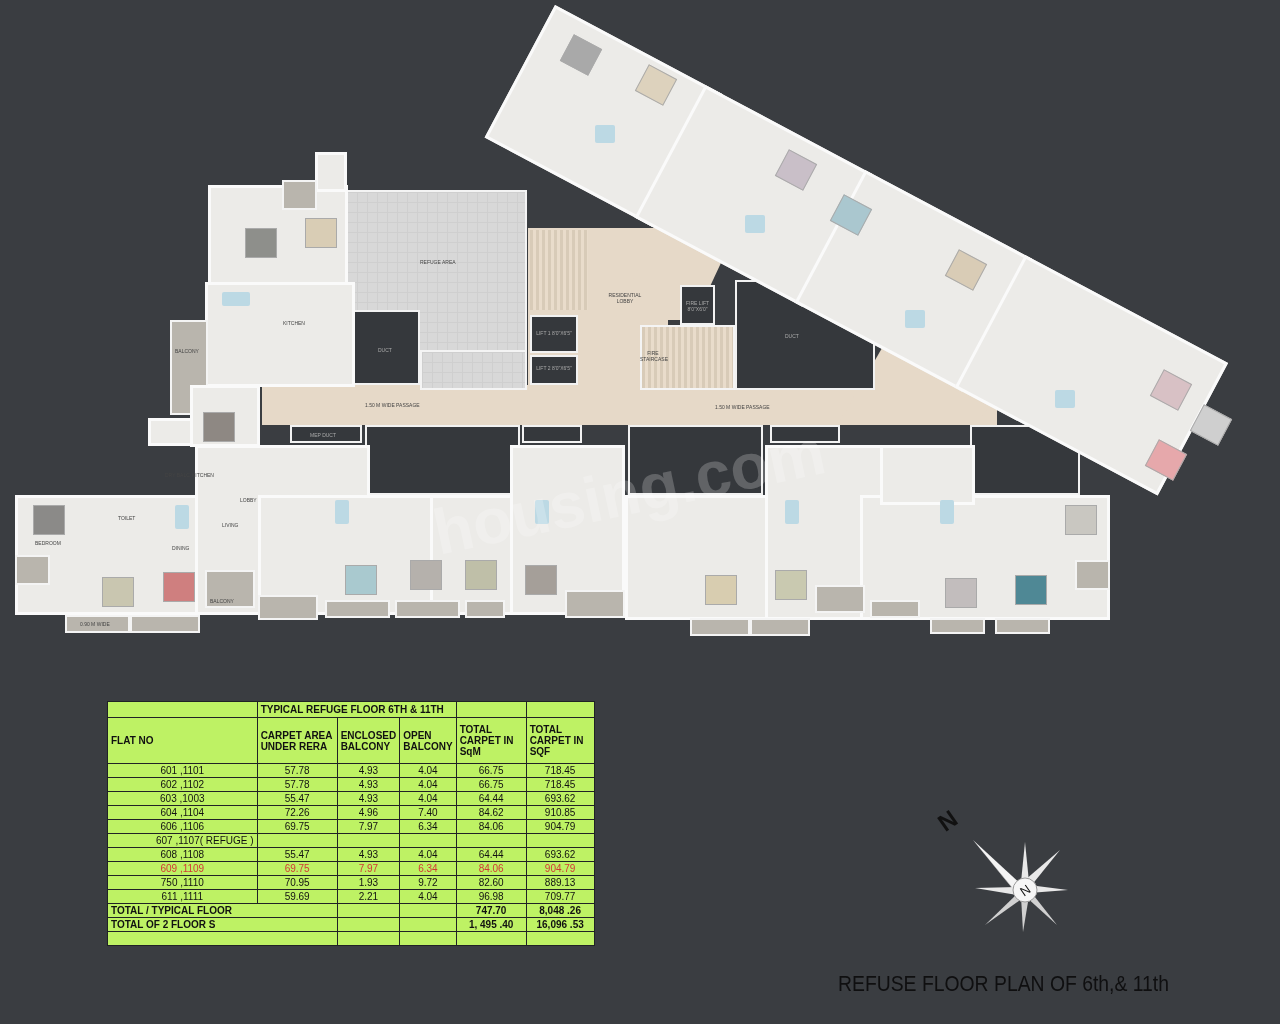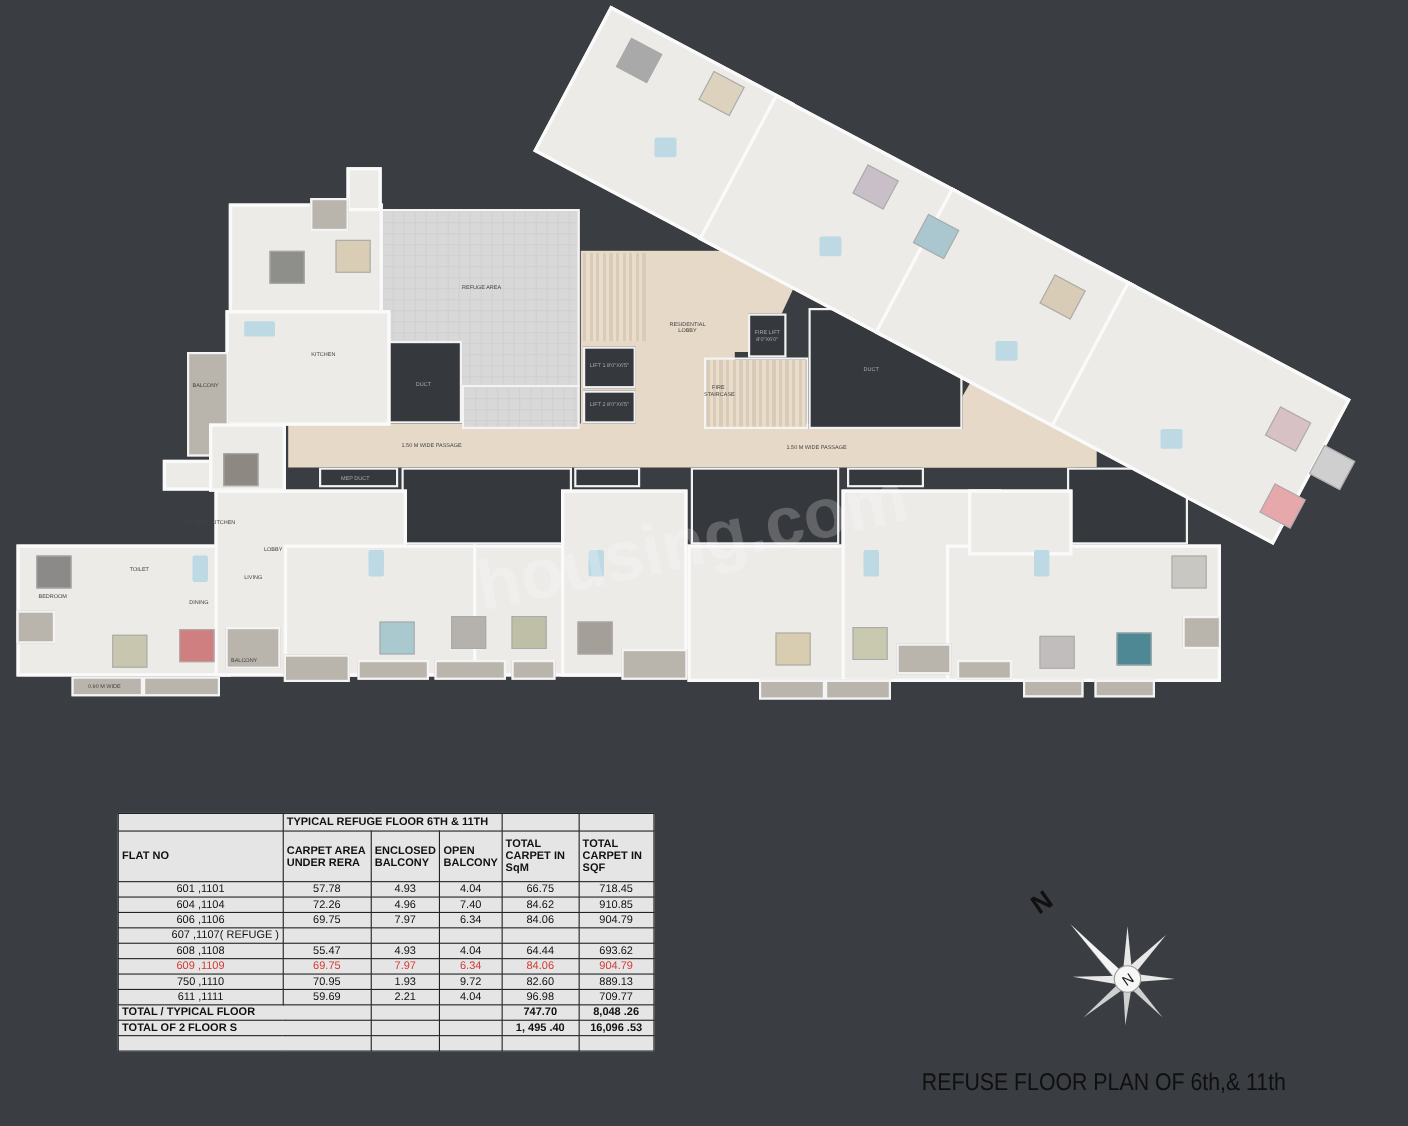--- a/index.html
+++ b/index.html
@@ -8,21 +8,21 @@
   .room{position:absolute;background:#ecebe8;border:3px solid #fafafa;box-sizing:border-box;}
   .lobby{position:absolute;background:#e6d9c8;}
   .shaft{position:absolute;background:#35383c;border:2px solid #f2f2f2;box-sizing:border-box;}
   .refuge{position:absolute;background:#d8d8d8;border:2px solid #f4f4f4;box-sizing:border-box;
           background-image:linear-gradient(#cfcfcf 1px,transparent 1px),linear-gradient(90deg,#cfcfcf 1px,transparent 1px);background-size:10px 10px;}
   .balc{position:absolute;background:#b9b5ad;border:2px solid #f4f4f4;box-sizing:border-box;}
   .lbl{position:absolute;font-size:5px;color:#444;text-align:center;line-height:6px;white-space:nowrap;}
   .bed{position:absolute;border:1px solid #aaa;}
   .dining{position:absolute;background:#bcd9e4;border-radius:2px;}
   
-  table.area{position:absolute;left:107px;top:739px;border-collapse:collapse;background:#e5e5e5;font-size:10px;color:#111;}
+  table.area{position:absolute;left:107px;top:701px;border-collapse:collapse;background:#bef264;font-size:10px;color:#111;}
   table.area td{border:1px solid #202225;padding:1px 3px;height:14px;box-sizing:border-box;}
   table.area td.c{text-align:center;}
   table.area tr.hl td{color:#d23a34;margin-left:18px;}
   table.area .hdr td{font-weight:bold;vertical-align:middle;}
   .title{position:absolute;left:838px;top:971px;font-size:22px;color:#0f0f10;letter-spacing:0px;transform:scaleX(0.88);transform-origin:left top;}
   .wm{position:absolute;font-size:64px;color:rgba(255,255,255,0.22);font-weight:bold;transform:rotate(-12deg);}
 </style>
 </head>
 <body>
 
@@ -182,20 +182,36 @@
   </tr>
   <tr>
         <td class="c">601 ,1101</td>
         <td class="c">57.78</td>
         <td class="c">4.93</td>
         <td class="c">4.04</td>
         <td class="c">66.75</td>
         <td class="c">718.45</td>
       </tr>
   <tr>
+        <td class="c">602 ,1102</td>
+        <td class="c">57.78</td>
+        <td class="c">4.93</td>
+        <td class="c">4.04</td>
+        <td class="c">66.75</td>
+        <td class="c">718.45</td>
+      </tr>
+  <tr>
+        <td class="c">603 ,1003</td>
+        <td class="c">55.47</td>
+        <td class="c">4.93</td>
+        <td class="c">4.04</td>
+        <td class="c">64.44</td>
+        <td class="c">693.62</td>
+      </tr>
+  <tr>
         <td class="c">604 ,1104</td>
         <td class="c">72.26</td>
         <td class="c">4.96</td>
         <td class="c">7.40</td>
         <td class="c">84.62</td>
         <td class="c">910.85</td>
       </tr>
   <tr>
         <td class="c">606 ,1106</td>
         <td class="c">69.75</td>

